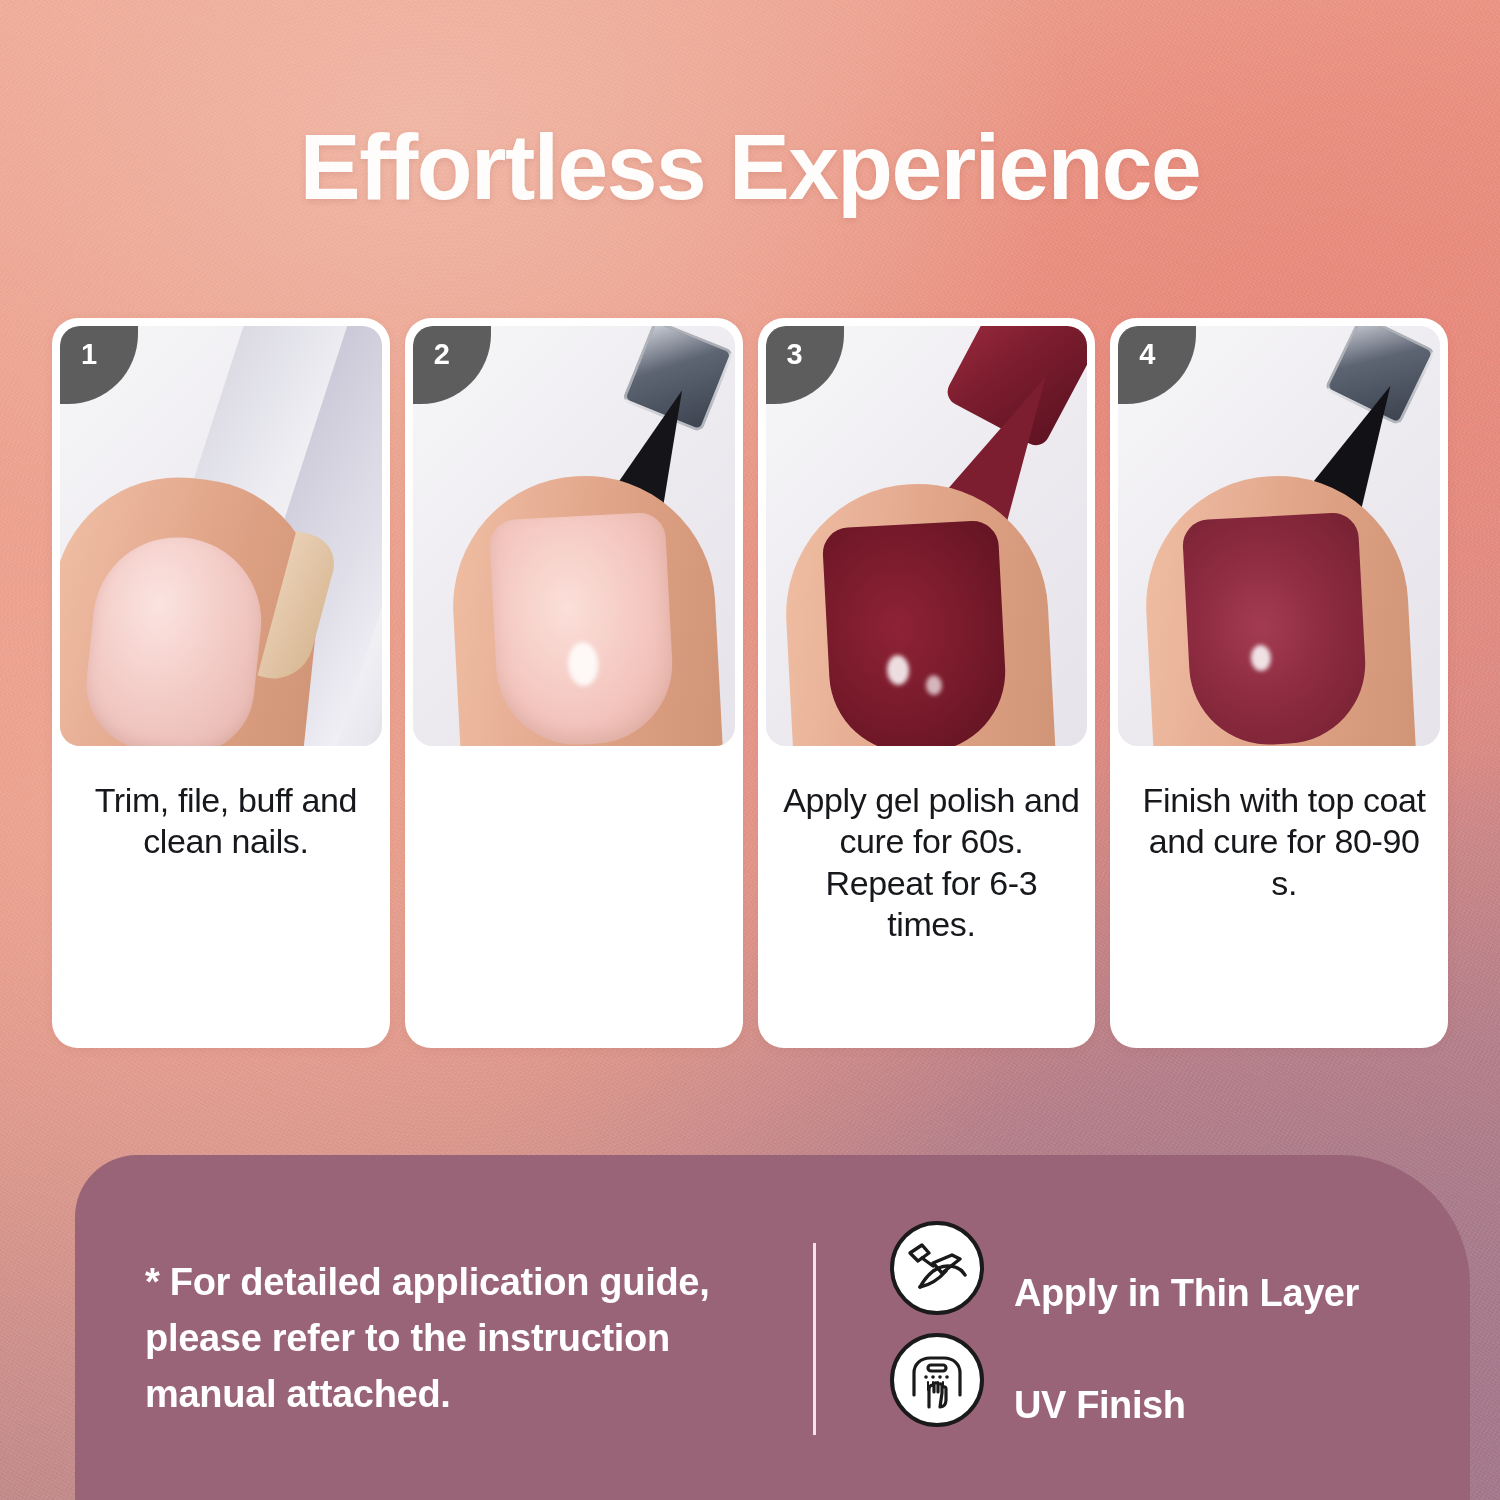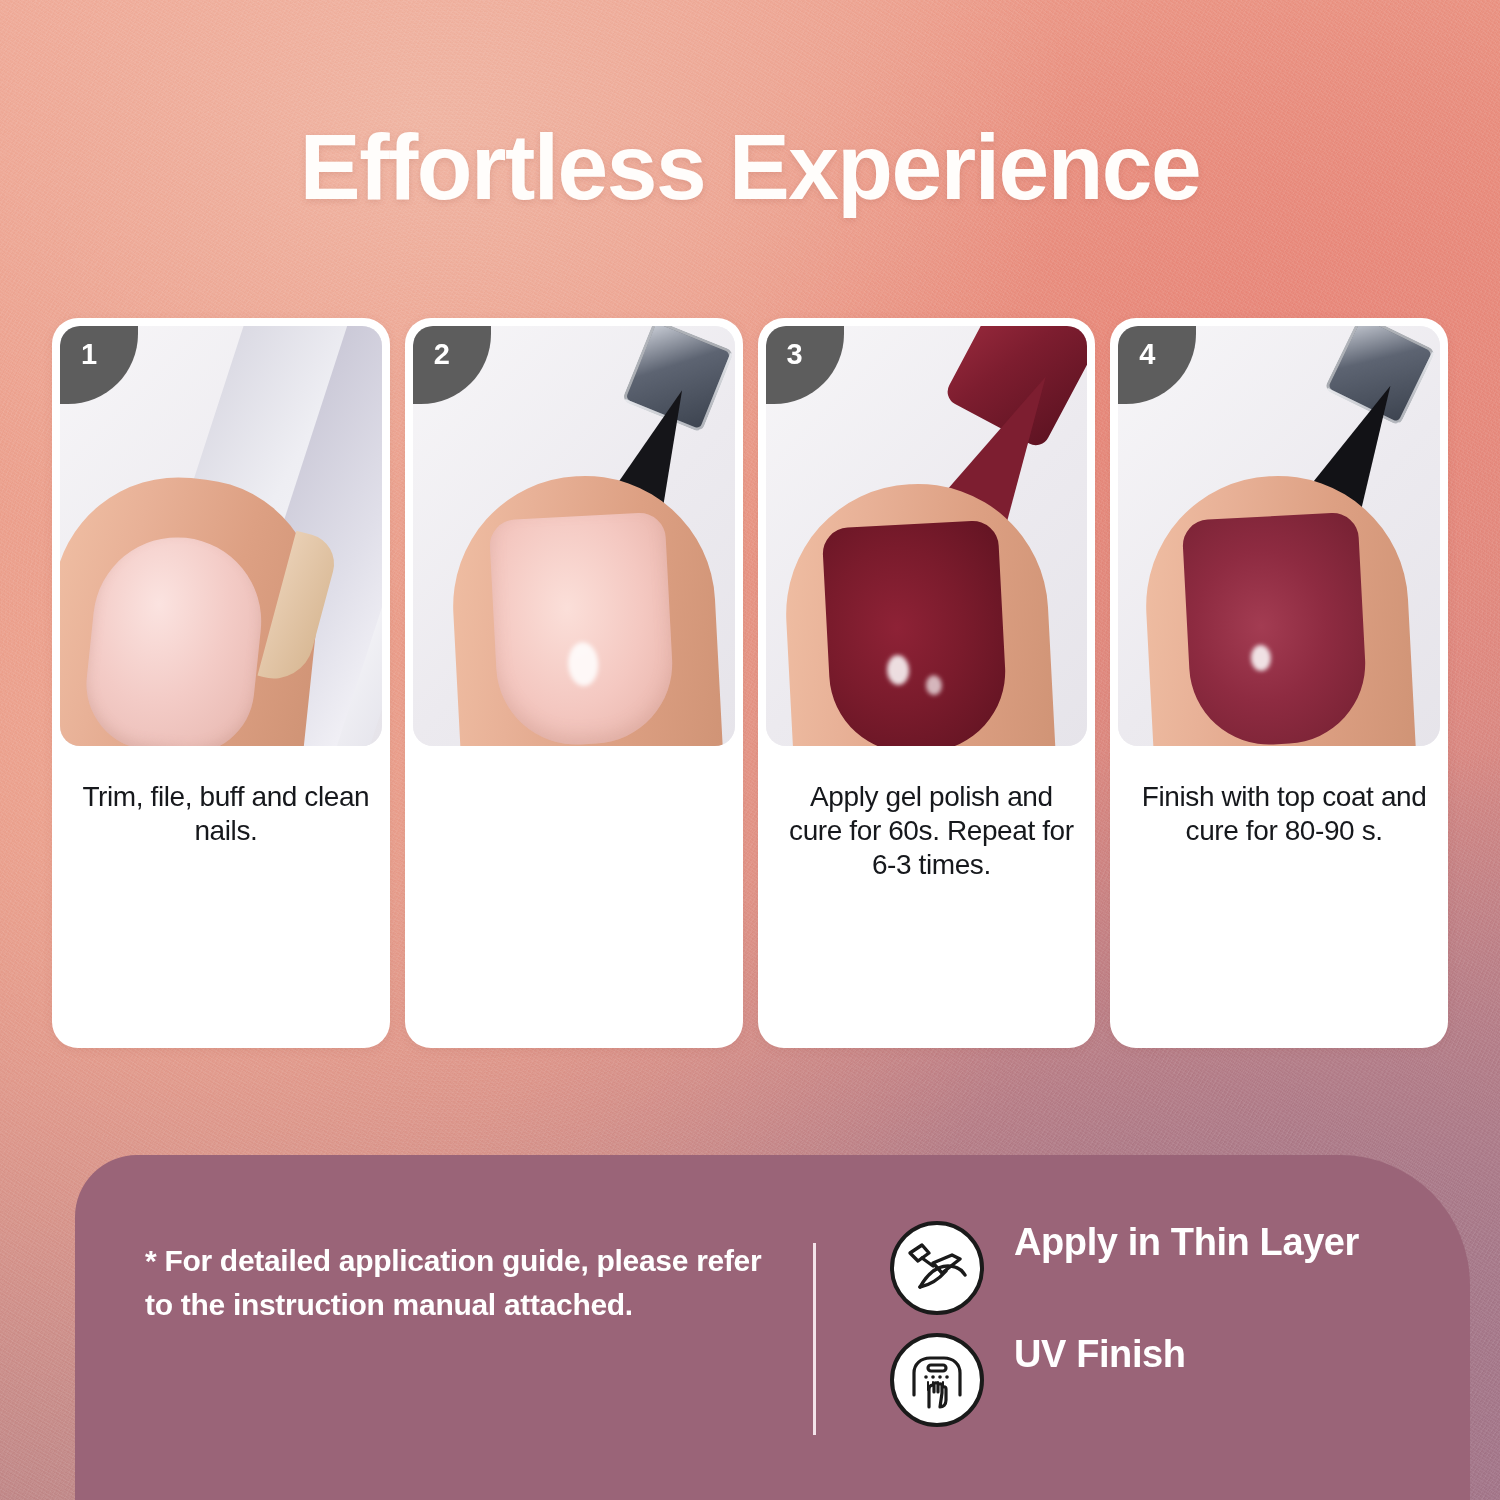--- a/index.html
+++ b/index.html
@@ -87,21 +87,21 @@
     position:absolute; top:12px; left:21px;
   }
 
   .caption {
     flex:1;
     display:flex;
     align-items:flex-start;
     justify-content:center;
     padding:34px 14px 10px 24px;
     text-align:center;
-    font-size:28px;
+    font-size:34px;
     line-height:1.22;
     color:#16181c;
     font-weight:500;
     letter-spacing:-.4px;
   }
 
   
   .pbg { position:absolute; inset:0; background:linear-gradient(135deg,#f7f6f8 0%,#eceaef 55%,#e6e4ea 100%); }
 
   .finger {
@@ -191,41 +191,41 @@
   
   #banner {
     position:absolute;
     left:75px; top:1155px;
     width:1395px; height:345px;
     background:#9a6478;
     border-radius:62px 130px 0 0;
   }
   #footnote {
     position:absolute;
-    left:70px; top:84px;
+    left:70px; top:99px;
     width:640px;
     color:#ffffff;
-    font-size:30px;
+    font-size:38px;
     font-weight:bold;
     line-height:1.48;
     letter-spacing:-.3px;
   }
   #banner-divider {
     position:absolute;
     left:738px; top:88px;
     width:3px; height:192px;
     background:#f3e4ea;
   }
   #features {
     position:absolute;
     left:815px; top:66px;
     display:flex; flex-direction:column;
     gap:18px;
   }
-  .feature { display:flex; align-items:flex-start; gap:30px; }
+  .feature { display:flex; align-items:flex-end; gap:30px; }
   .feature-icon {
     width:94px; height:94px;
     border-radius:50%;
     background:#ffffff;
     border:4px solid #1a1a1a;
     display:flex; align-items:center; justify-content:center;
     overflow:hidden;
   }
   .feature-label {
     color:#ffffff;

